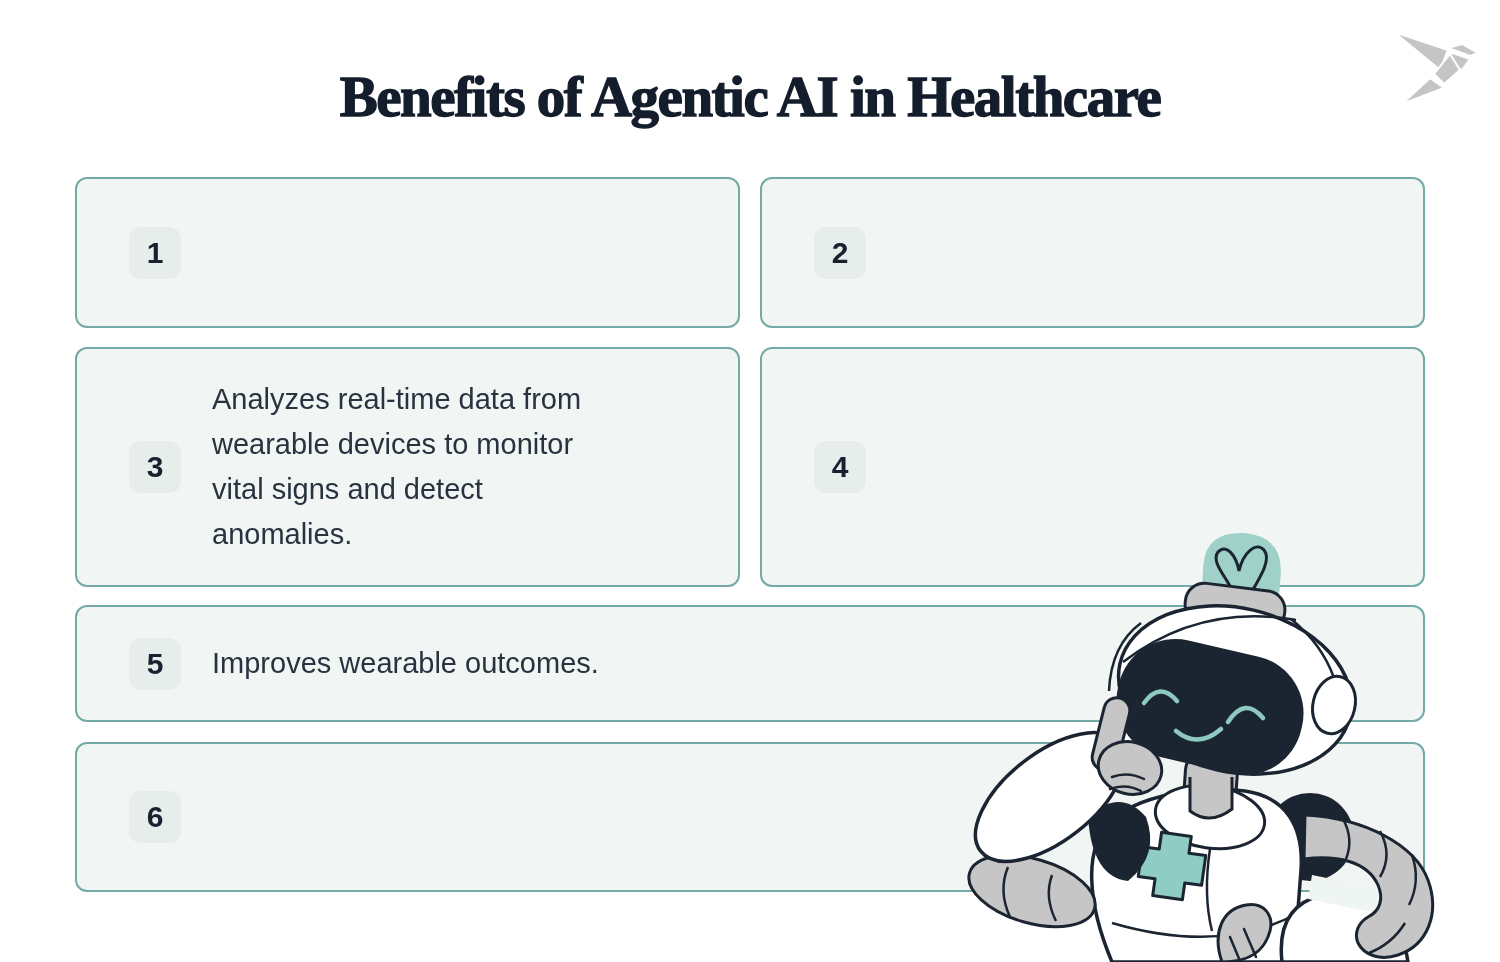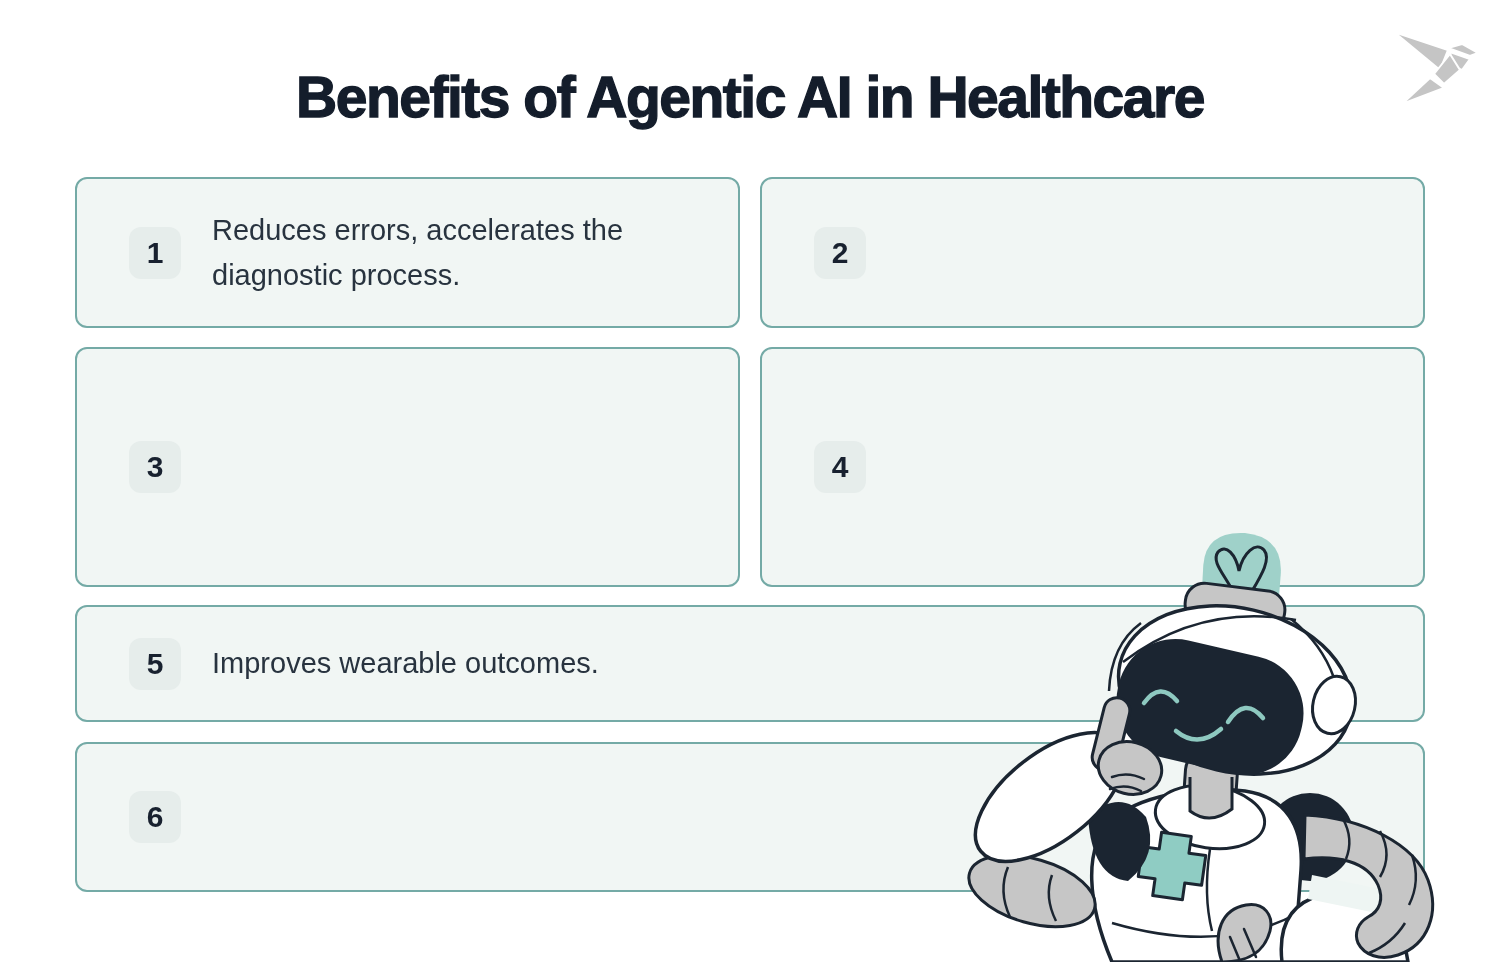--- a/index.html
+++ b/index.html
@@ -16,20 +16,21 @@
     width:92px; height:82px;
   }
   .title {
     position:absolute; top:64px; left:0;
     width:100%;
     text-align:center;
     font-size:57px;
     font-weight:800;
     letter-spacing:-1.5px;
     color:#141d2b;
+    font-family:Liberation Serif, serif;
     -webkit-text-stroke:1.3px #141d2b;
   }
   .card {
     position:absolute;
     background:#f1f6f4;
     border:2px solid #74aaa6;
     border-radius:12px;
     display:flex;
     align-items:center;
     padding-left:52px;
@@ -74,28 +75,30 @@
       <polygon points="62,26 82,33 74,44 64,40"></polygon>
       <polygon points="46,48 62,28 72,44 56,58"></polygon>
       <polygon points="42,52 56,62 14,78"></polygon>
     </g>
   </svg>
 
   <div class="title">Benefits of Agentic AI in Healthcare</div>
 
   <div class="card c1">
     <div class="badge">1</div>
-    <div class="card-text">Reduces errors, accelerates the
-diagnostic process.</div>
   </div>
   <div class="card c2">
     <div class="badge">2</div>
   </div>
   <div class="card c3">
     <div class="badge">3</div>
+    <div class="card-text">Analyzes real-time data from
+wearable devices to monitor
+vital signs and detect
+anomalies.</div>
   </div>
   <div class="card c4">
     <div class="badge">4</div>
   </div>
   <div class="card c5">
     <div class="badge">5</div>
     <div class="card-text">Improves wearable outcomes.</div>
   </div>
   <div class="card c6">
     <div class="badge">6</div>

